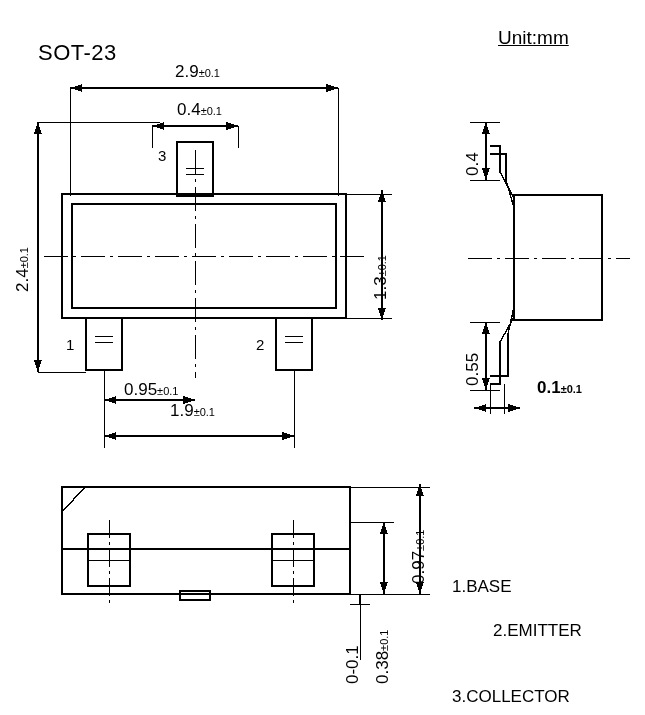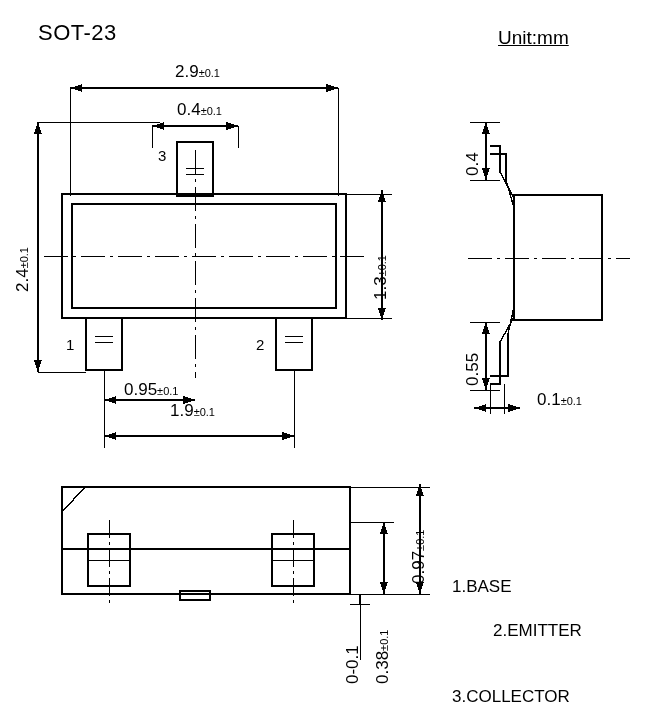--- a/index.html
+++ b/index.html
@@ -25,20 +25,21 @@
     line-height: 1;
     color: #000;
   }
   .tol {
     font-size: 11px;
     vertical-align: baseline;
   }
   .title {
     font-size: 22px;
     letter-spacing: 0.5px;
+    margin-top: 20px;
   }
   .unit {
     font-size: 19px;
   }
   .dim {
     font-size: 17px;
   }
   .pin {
     font-size: 15px;
   }
@@ -209,21 +210,21 @@
   </div>
 
   <div class="lbl dim" style="left:170px; top:402px;">
     <span>1.9</span><span class="tol">±0.1</span>
   </div>
 
   <div class="lbl dim rot90" style="left:464px; top:176px;">0.4</div>
 
   <div class="lbl dim rot90" style="left:464px; top:386px;">0.55</div>
 
-  <div class="lbl dim" style="left:537px; top:391px;">
+  <div class="lbl dim" style="left:537px; top:379px;font-weight:bold;">
     <span>0.1</span><span class="tol">±0.1</span>
   </div>
 
   <div class="lbl dim rot90" style="left:410px; top:584px;">
     <span>0.97</span><span class="tol">±0.1</span>
   </div>
 
   <div class="lbl dim rot90" style="left:374px; top:684px;">
     <span>0.38</span><span class="tol">±0.1</span>
   </div>

